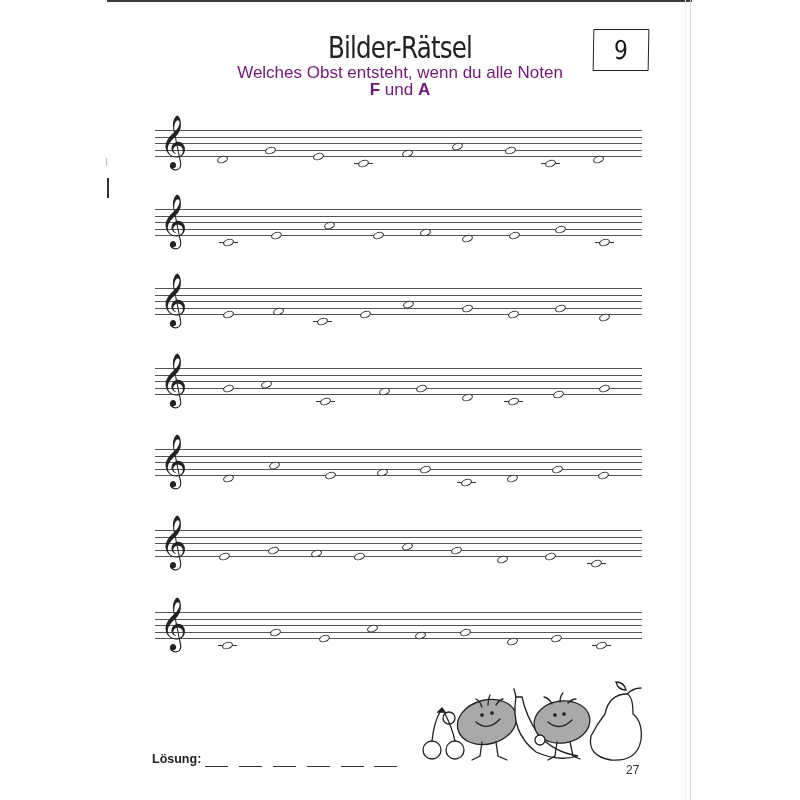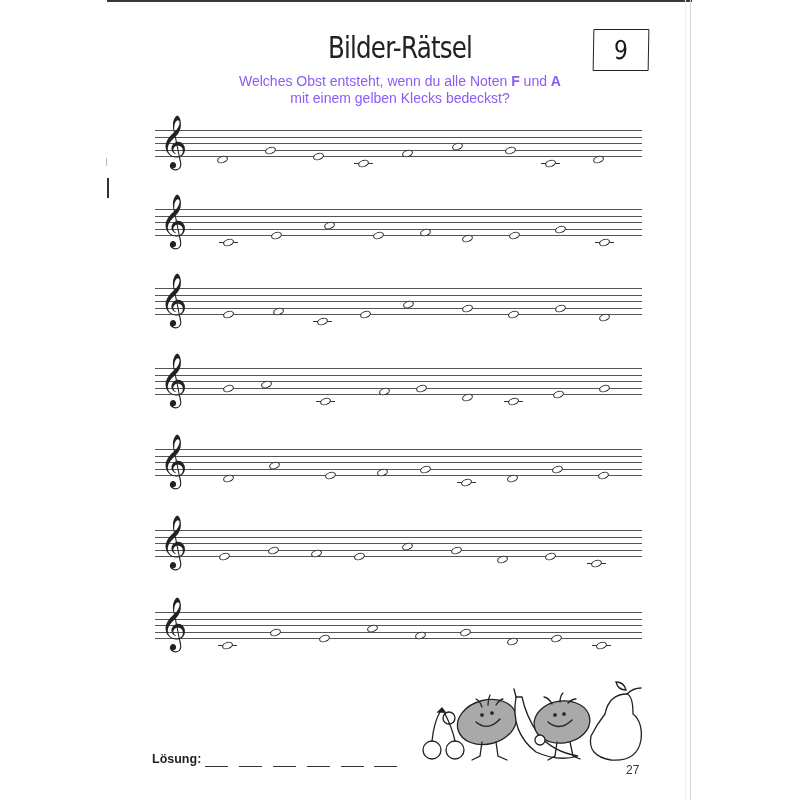--- a/index.html
+++ b/index.html
@@ -5,21 +5,21 @@
   html, body { margin:0; padding:0; }
   body { width:800px; height:800px; background:#ffffff; position:relative; overflow:hidden; font-family:"Liberation Sans", sans-serif; color:#1a1a1a; }
   .page-top-edge { position:absolute; left:107px; top:0; width:585px; height:2px; background:#3a3a3a; }
   .page-right-edge { position:absolute; left:690px; top:0; width:1px; height:800px; background:#d8d8d8; }
   .page-right-edge2 { position:absolute; left:685px; top:0; width:1px; height:800px; background:#eeeeee; }
   .scan-mark-1 { position:absolute; left:106px; top:158px; width:1px; height:8px; background:#bbb; }
   .scan-mark-2 { position:absolute; left:107px; top:178px; width:2px; height:20px; background:#333; }
   .title { position:absolute; left:300px; top:30px; width:200px; text-align:center; font-family:"DejaVu Sans", sans-serif; font-size:30px; letter-spacing:-1px; transform:scaleX(0.82); transform-origin:center; color:#222; }
   .number-box { position:absolute; left:593px; top:29px; width:54px; height:40px; border:1.5px solid #222; border-radius:1px; transform:skewX(-1deg); }
   .number-box span { display:block; text-align:center; line-height:40px; font-size:26px; font-family:"DejaVu Sans", sans-serif; transform:scaleX(0.85); }
-  .question { position:absolute; left:230px; top:73px; width:340px; text-align:center; font-size:14px; line-height:17px; color:#8b5cf6; }
+  .question { position:absolute; left:230px; top:64px; width:340px; text-align:center; font-size:17px; line-height:17px; color:#701a75; }
   .question b { font-weight:bold; }
   .staff { position:absolute; left:155px; width:487px; height:27px; }
   .staff-line { position:absolute; left:0; right:0; height:1px; background:#555; }
   .clef { position:absolute; left:5px; top:-14px; font-family:"DejaVu Serif", serif; font-size:46px; line-height:50px; color:#222; }
   .note { position:absolute; width:11px; height:7px; border:1.6px solid #222; border-radius:50%; box-sizing:border-box; background:#fff; transform:rotate(-18deg); }
   .ledger { position:absolute; width:19px; height:1.2px; background:#333; }
   .solution { position:absolute; left:152px; top:752px; font-size:12.5px; font-weight:bold; color:#222; }
   .blank { position:absolute; top:766px; width:23px; height:1px; background:#333; }
   .page-number { position:absolute; left:626px; top:763px; font-size:12px; color:#333; }
   .illustration { position:absolute; left:412px; top:672px; width:250px; height:95px; }
@@ -33,21 +33,20 @@
 <div class="scan-mark-1"></div>
 <div class="scan-mark-2"></div>
 
 <div class="title">Bilder-Rätsel</div>
 <div class="number-box">
   <span>9</span>
 </div>
 
 <div class="question">
   <span>Welches Obst entsteht, wenn du alle Noten </span><b>F</b><span> und </span><b>A</b><br>
-  <span>mit einem gelben Klecks bedeckst?</span>
 </div>
 
 <div id="staves">
     <div class="staff" style="top: 130px;">
       <div class="staff-line" style="top: 0px;"></div>
       <div class="staff-line" style="top: 6.5px;"></div>
       <div class="staff-line" style="top: 13px;"></div>
       <div class="staff-line" style="top: 19.5px;"></div>
       <div class="staff-line" style="top: 26px;"></div>
       <div class="clef">𝄞</div>

